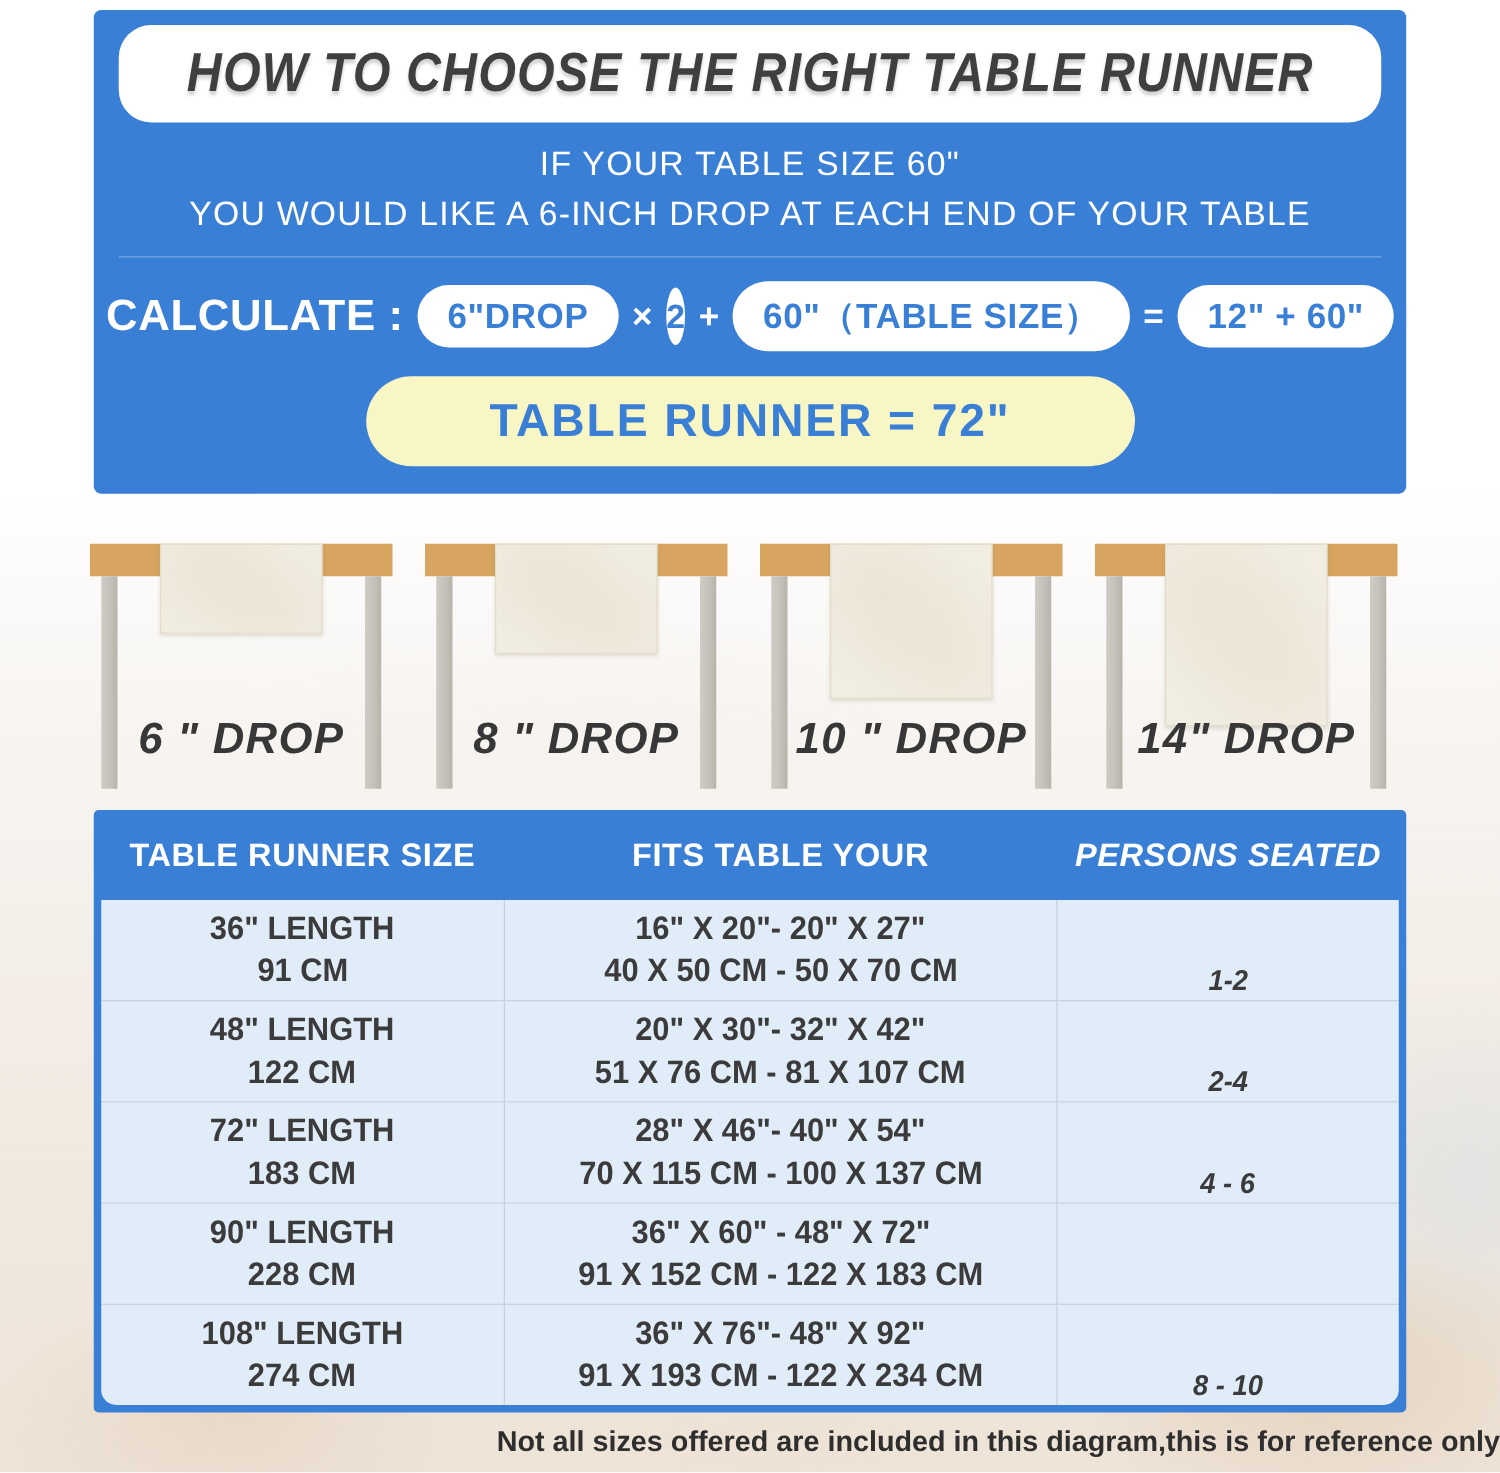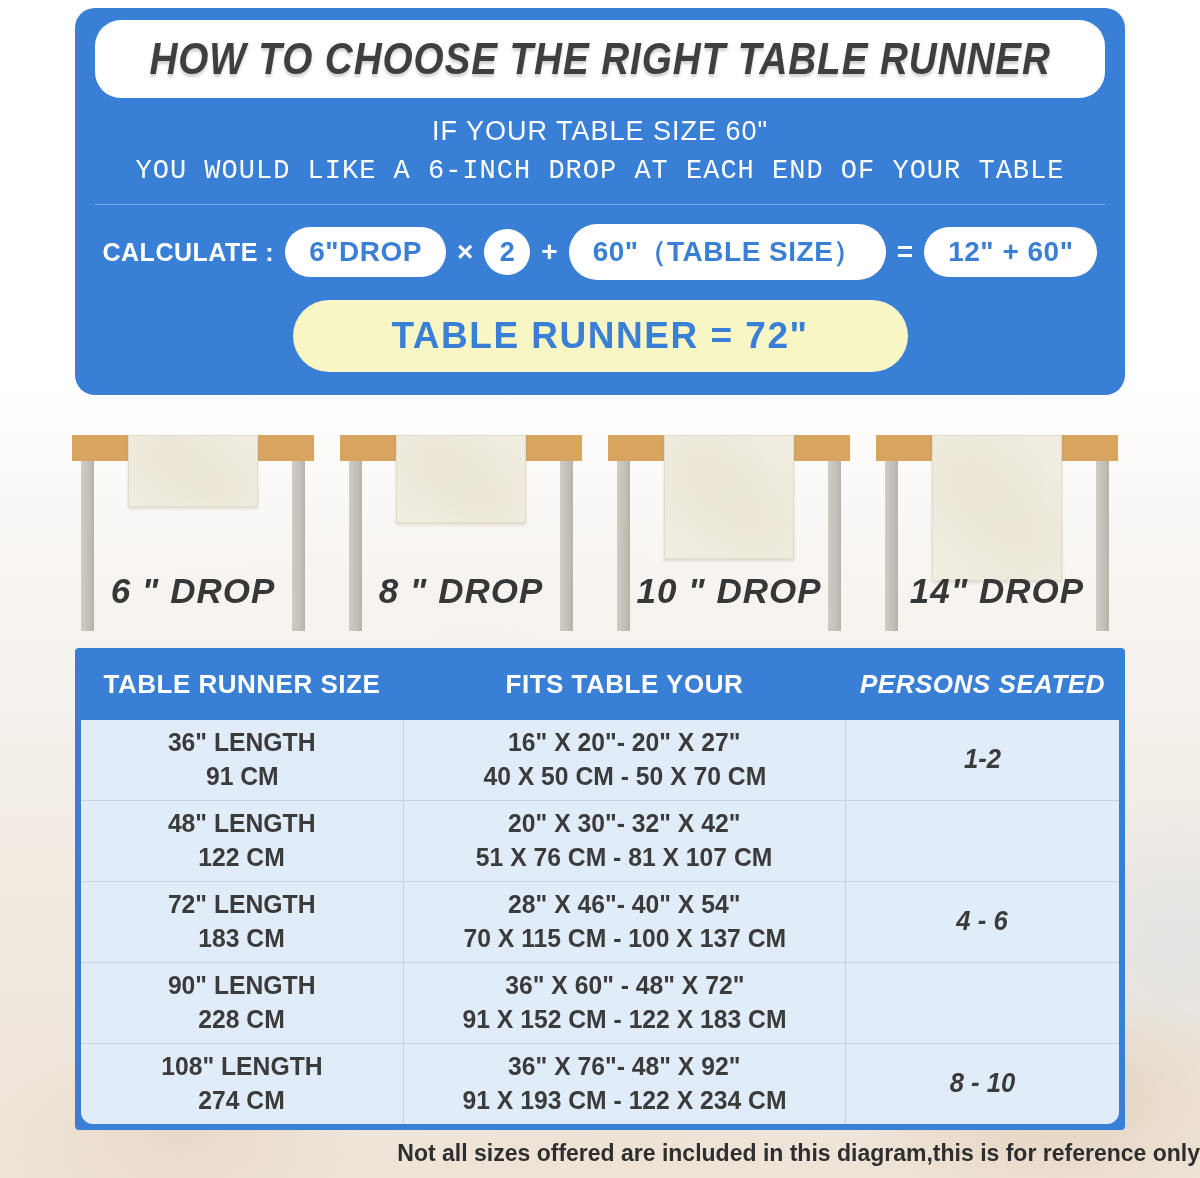--- a/index.html
+++ b/index.html
@@ -12,40 +12,40 @@
       radial-gradient(ellipse 260px 140px at 15% 96%, rgba(222,202,178,0.40), transparent 70%),
       radial-gradient(ellipse 420px 180px at 52% 90%, rgba(236,220,200,0.45), transparent 70%),
       radial-gradient(ellipse 200px 220px at 98% 80%, rgba(205,218,230,0.40), transparent 70%),
       radial-gradient(ellipse 500px 200px at 40% 55%, rgba(246,242,238,0.8), transparent 75%),
       linear-gradient(180deg, #ffffff 0%, #ffffff 33%, #f8f5f2 48%, #f4efe9 63%, #f1e9df 80%, #eee3d7 100%);
   }
 
   
   .top-panel {
     position:absolute; left:75px; top:8px; width:1050px; height:387px;
-    background:#3a7fd6; border-radius:20px; padding:12px 20px 0;
+    background:#3a7fd6; border-radius:6px; padding:12px 20px 0;
   }
   .title-box {
     height:78px; background:#ffffff; border-radius:26px;
     display:flex; align-items:center; justify-content:center;
   }
   .title-box .t {
     font-size:44px; font-weight:bold; font-style:italic; color:#3f3f3f;
     letter-spacing:1px; white-space:nowrap; display:inline-block;
     transform:scaleX(0.88); text-shadow:0 3px 3px rgba(0,0,0,0.18);
   }
   .subtitle { text-align:center; color:#ffffff; font-size:27px; letter-spacing:1px; }
   .subtitle.l1 { margin-top:18px; }
-  .subtitle.l2 { margin-top:9px;font-family:Liberation Mono, monospace; }
+  .subtitle.l2 { margin-top:9px; }
   .divider { margin-top:18px; height:1px; background:rgba(255,255,255,0.32); }
   .calc-row {
     margin-top:19px; display:flex; align-items:center; justify-content:center; gap:11px;
     white-space:nowrap;
   }
-  .calc-label { color:#ffffff; font-size:25px; font-weight:bold; letter-spacing:0.5px; }
+  .calc-label { color:#ffffff; font-size:35px; font-weight:bold; letter-spacing:0.5px; }
   .pill {
     background:#ffffff; color:#3a7fd6; font-weight:bold; font-size:28px;
     border-radius:999px; padding:9px 24px; letter-spacing:0.5px; display:inline-block;
   }
   .op { color:#ffffff; font-size:28px; font-weight:bold; }
   .circle {
     width:46px; height:46px; border-radius:50%; background:#ffffff; color:#3a7fd6;
     display:flex; align-items:center; justify-content:center; font-size:27px; font-weight:bold;
   }
   .result-pill {
@@ -100,21 +100,21 @@
     display:flex; flex-direction:column; overflow:hidden;
   }
   .trow { flex:1; display:flex; align-items:stretch; border-top:1px solid rgba(110,110,110,0.20); }
   .trow:first-child { border-top:none; }
   .cell {
     display:flex; flex-direction:column; align-items:center; justify-content:center;
     color:#3b3b3b; font-weight:bold; font-size:26px; line-height:1.3; text-align:center;
   }
   .cell .ln { display:block; transform:scaleX(0.95); white-space:nowrap; }
   .cell.col2 { border-left:1px solid rgba(110,110,110,0.22); border-right:1px solid rgba(110,110,110,0.22); }
-  .cell.col3 { font-size:27px; }
+  .cell.col3 { font-size:23px;justify-content:flex-end; }
 
   
   .footer-note {
     position:absolute; left:0; top:1140px; width:1200px; text-align:right;
     font-size:23px; font-weight:bold; color:#2e2e2e;
   }
 </style>
 </head>
 <body>
 
@@ -195,20 +195,23 @@
 
       <div class="trow">
         <div class="cell col1">
           <span class="ln">48" LENGTH</span>
           <span class="ln">122 CM</span>
         </div>
         <div class="cell col2">
           <span class="ln">20" X 30"- 32" X 42"</span>
           <span class="ln">51 X 76 CM - 81 X 107 CM</span>
         </div>
+        <div class="cell col3">
+          <span class="ln">2-4</span>
+        </div>
       </div>
 
       <div class="trow">
         <div class="cell col1">
           <span class="ln">72" LENGTH</span>
           <span class="ln">183 CM</span>
         </div>
         <div class="cell col2">
           <span class="ln">28" X 46"- 40" X 54"</span>
           <span class="ln">70 X 115 CM - 100 X 137 CM</span>

